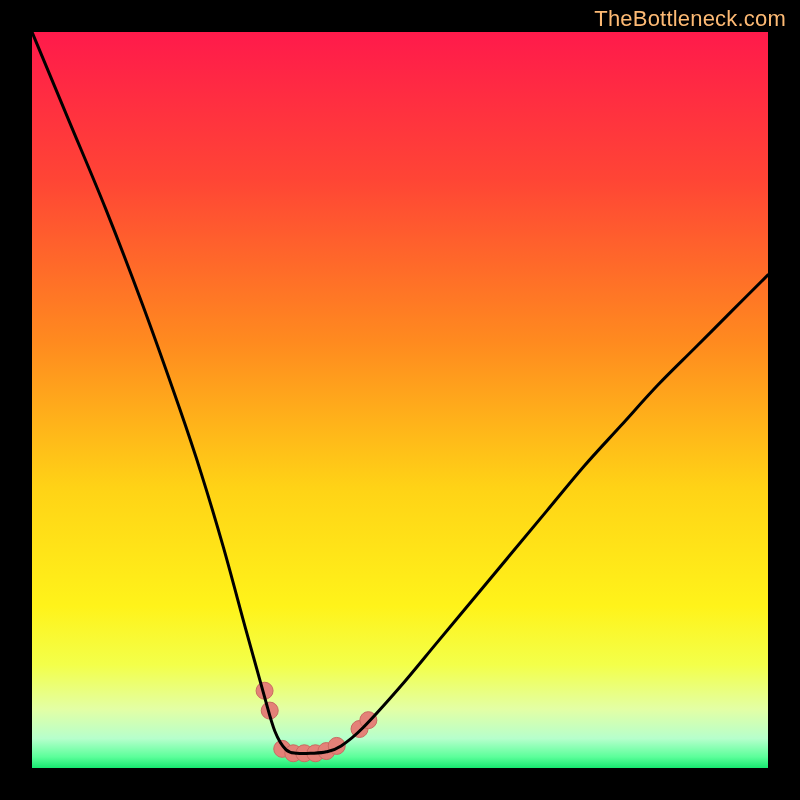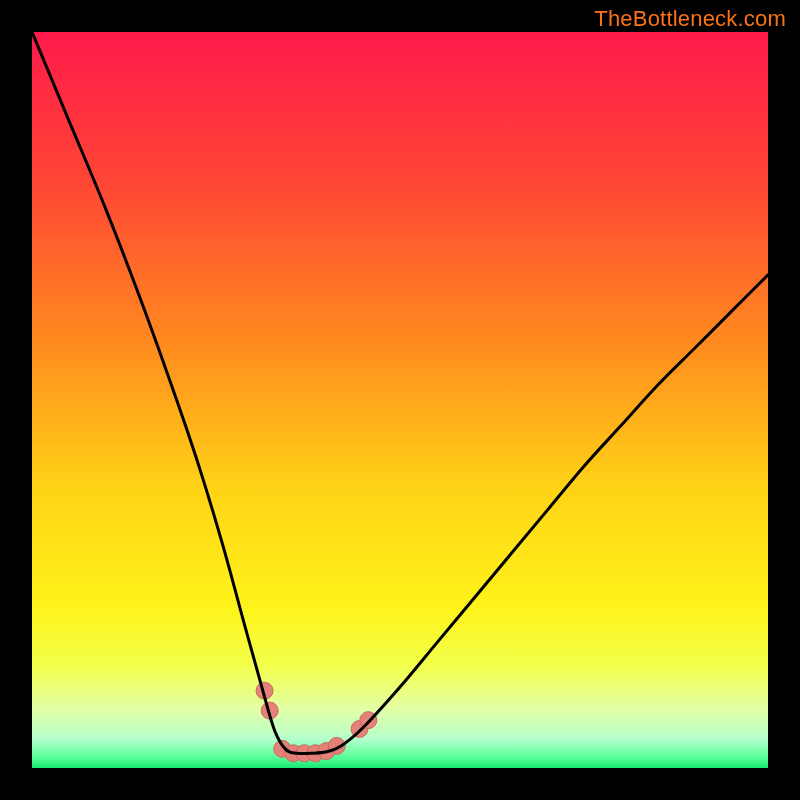--- a/index.html
+++ b/index.html
@@ -29,21 +29,21 @@
   .gradient {
     position: absolute;
     inset: 0;
   }
   .watermark {
     position: absolute;
     top: 6px;
     right: 14px;
     font-family: Arial, Helvetica, sans-serif;
     font-size: 22px;
-    color: #f97316;
+    color: #fdba74;
     letter-spacing: 0.2px;
     font-weight: 500;
   }
   svg.curves {
     position: absolute;
     inset: 0;
   }
 </style>
 </head>
 <body>

